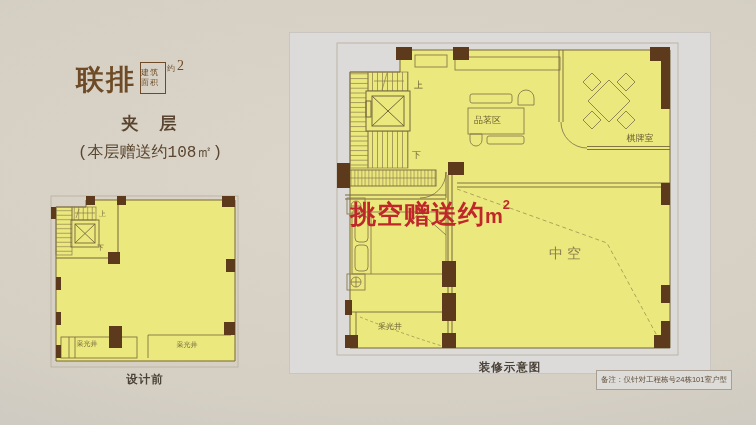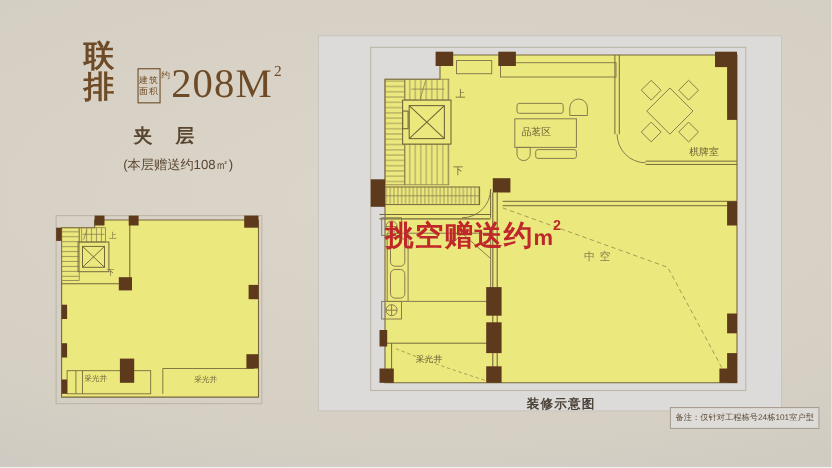--- a/index.html
+++ b/index.html
@@ -27,22 +27,22 @@
   }
   .area-approx{font-size:8px;margin:0 1px 20px 1px;}
   .area-value{font-size:37px;line-height:0.88;letter-spacing:1px;}
   .area-sup{font-size:14px;margin:0 0 20px 1px;}
 
   .floor-label{
     left:85px;top:112px;width:130px;font-size:17px;font-weight:bold;
     font-family:Liberation Mono, monospace;color:#5a4630;letter-spacing:2px;
   }
   .bonus-label{
-    left:64px;top:142px;width:196px;font-size:12px;
-    font-family:Liberation Sans, sans-serif;color:#5a4630;
+    left:52px;top:142px;width:196px;font-size:16px;
+    font-family:Liberation Mono, monospace;color:#5a4630;
   }
 
   .small-plan{left:45px;top:195px;width:195px;height:175px;}
   .big-panel{left:290px;top:33px;width:420px;height:340px;background:#dcdbd9;box-shadow:0 0 0 1px #c9c6c1;}
 
   .plan-label{color:#6f6138;line-height:1;}
   .lbl-7{font-size:7px;}
   .lbl-8{font-size:8px;}
   .lbl-9{font-size:9px;}
   .plan-serif{font-family:"Liberation Serif","DejaVu Serif",serif;}
@@ -56,43 +56,42 @@
   .void-text{
     left:60px;top:164px;width:340px;
     display:flex;align-items:baseline;justify-content:flex-start;
     color:#c0272b;font-weight:bold;white-space:nowrap;
   }
   .void-prefix{font-size:26px;letter-spacing:1px;}
   .void-number{font-size:38px;letter-spacing:0px;}
   .void-unit{font-size:20px;}
   .void-sup{font-size:13px;position:relative;top:-14px;}
 
-  .hollow-label{left:215px;top:193px;width:80px;font-size:10px;color:#8a7c4e;letter-spacing:4px;}
+  .hollow-label{left:215px;top:212px;width:80px;font-size:14px;color:#8a7c4e;letter-spacing:4px;text-align:right;}
   .lw-label-right{left:70px;top:290px;width:60px;}
 
   .note-box{
-    left:609px;top:370px;width:134px;height:18px;
+    left:596px;top:370px;width:134px;height:18px;
     background:#dedcd8;border:1px solid #a89f92;
     font-size:7.5px;line-height:18px;color:#5c4b38;white-space:nowrap;
   }
   svg{display:block;}
 </style>
 </head>
 <body>
 
 <div class="stage">
 
   <div class="abs title-row">
     <span class="series">联排</span>
     <span class="area-box">
       <span>建筑</span>
       <span>面积</span>
     </span>
     <span class="area-approx">约</span>
-    <span class="area-value">208M</span>
     <span class="area-sup">2</span>
   </div>
 
   <div class="abs center floor-label">夹　层</div>
   <div class="abs center bonus-label">(本层赠送约108㎡)</div>
 
   <div class="abs small-plan">
     <svg viewBox="0 0 195 175" width="195" height="175">
       <defs>
         <pattern id="ltH" width="20" height="4.5" patternUnits="userSpaceOnUse">
@@ -139,20 +138,21 @@
           <rect x="64" y="131" width="13" height="22"></rect>
         <rect x="6" y="12" width="5" height="12"></rect>
       </g>
     </svg>
     <div class="abs plan-label lbl-7 plan-serif" style="left:54px;top:16px;">上</div>
     <div class="abs plan-label lbl-7 plan-serif" style="left:52px;top:50px;">下</div>
     <div class="abs center plan-label lbl-7 plan-serif" style="left:17px;top:146px;width:50px;">采光井</div>
     <div class="abs center plan-label lbl-7 plan-serif" style="left:117px;top:147px;width:50px;">采光井</div>
   </div>
 
+  <div class="abs center caption caption-left">设计前</div>
 
   <div class="abs big-panel">
     <svg viewBox="0 0 420 340" width="420" height="340">
       <defs>
         <pattern id="rtH" width="20" height="4.8" patternUnits="userSpaceOnUse">
             <path d="M0 2.4H20" stroke="#8a7a4e" stroke-width="0.7"></path>
           </pattern>
         <pattern id="rtV" width="5" height="40" patternUnits="userSpaceOnUse">
             <path d="M2.5 0V40" stroke="#8a7a4e" stroke-width="0.7"></path>
           </pattern>

